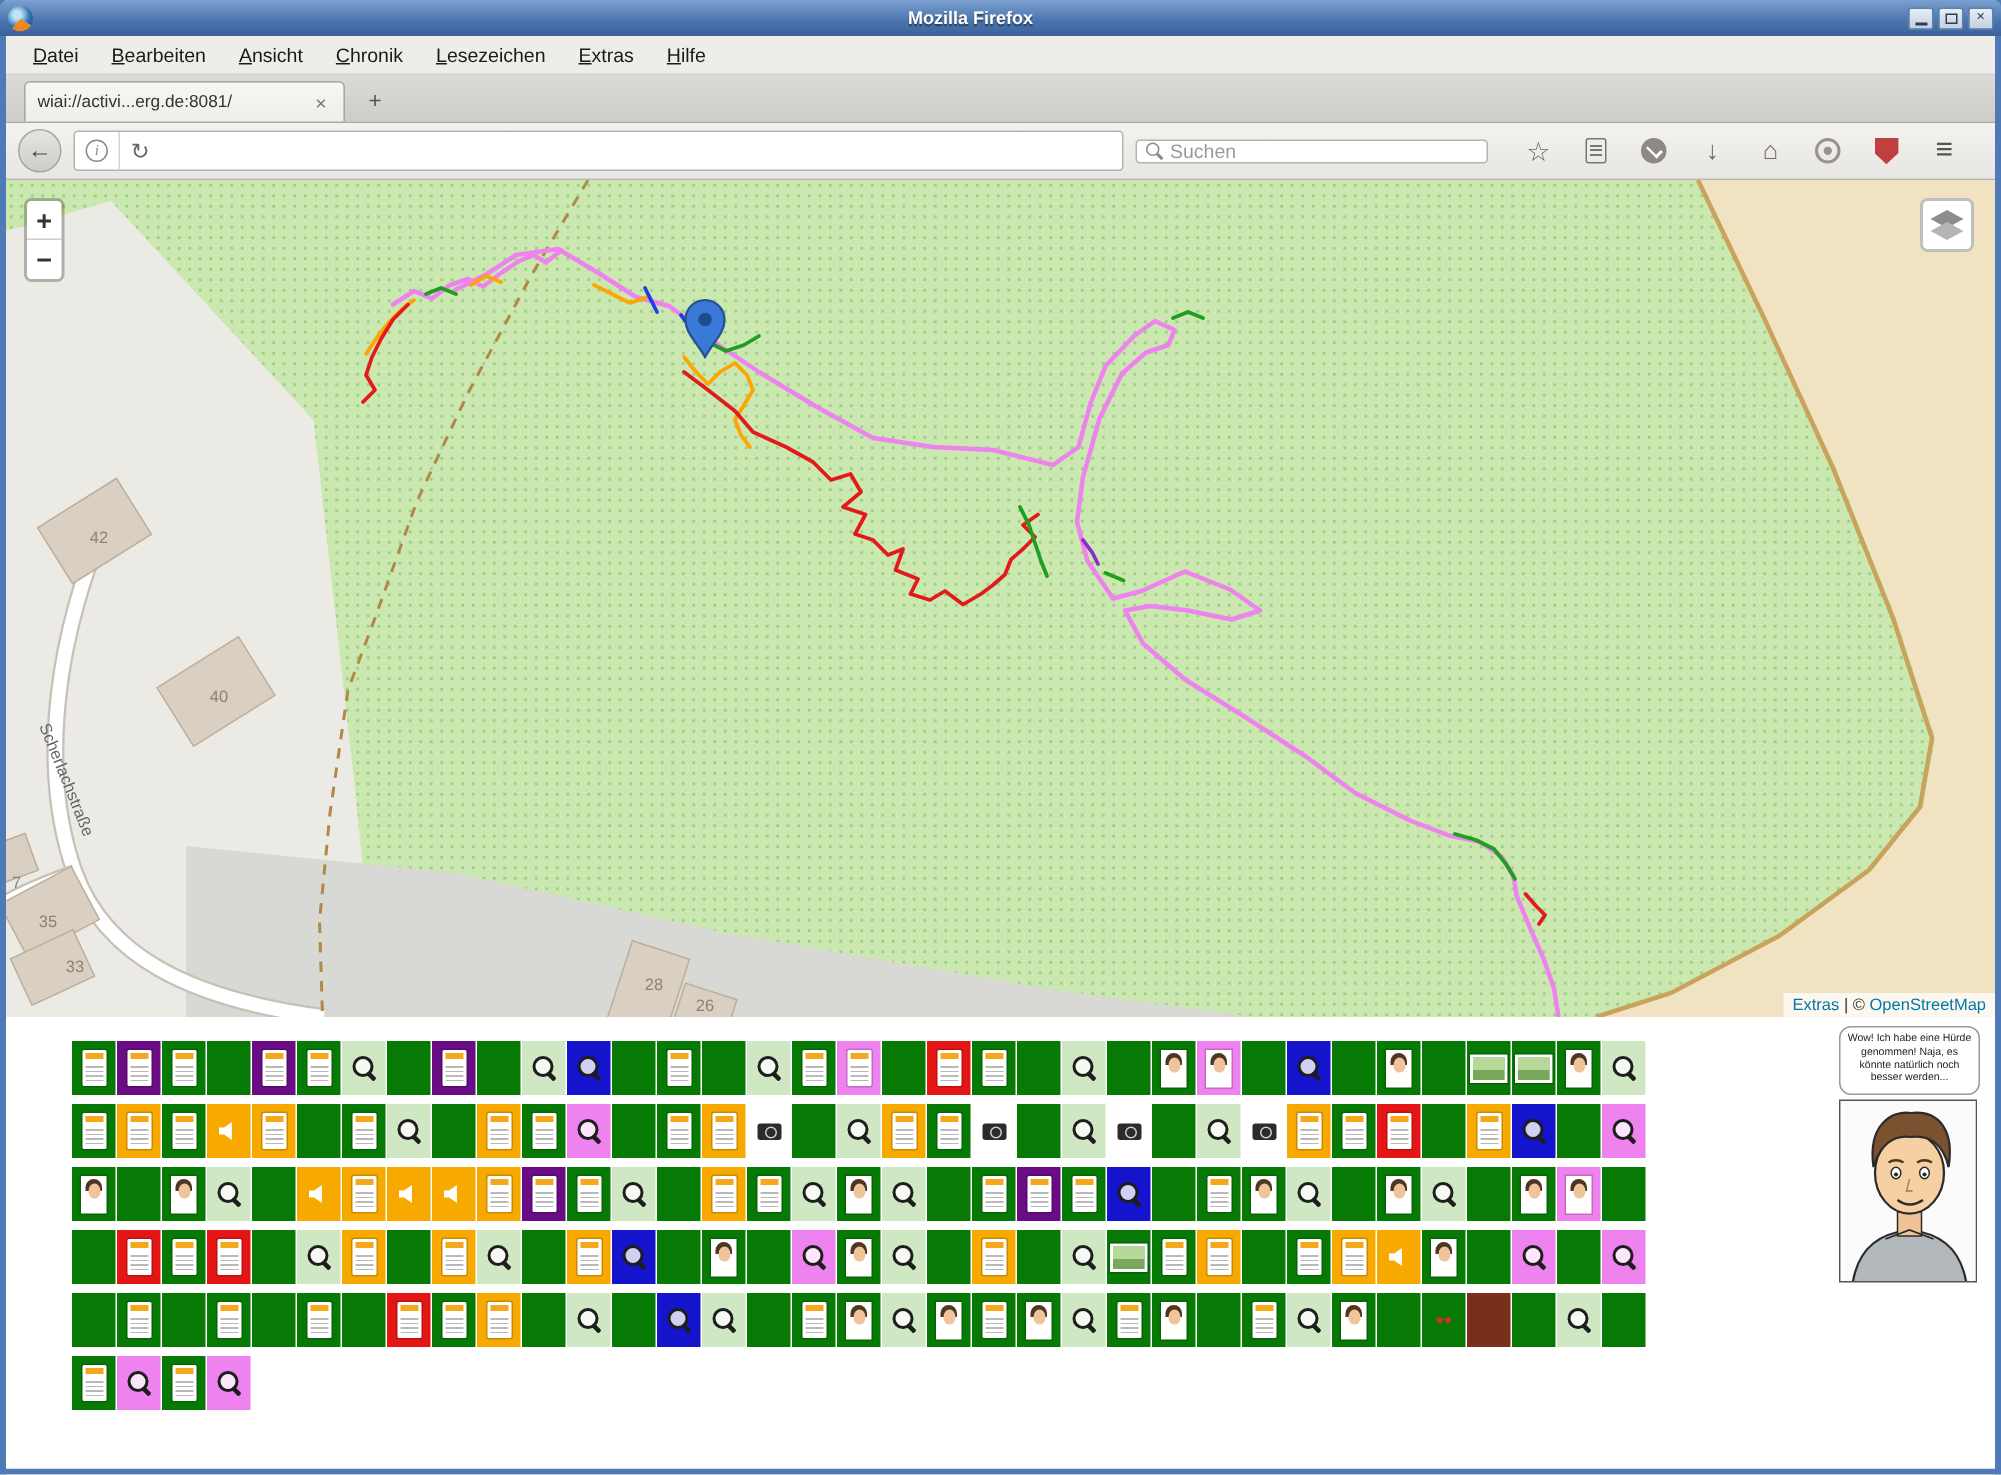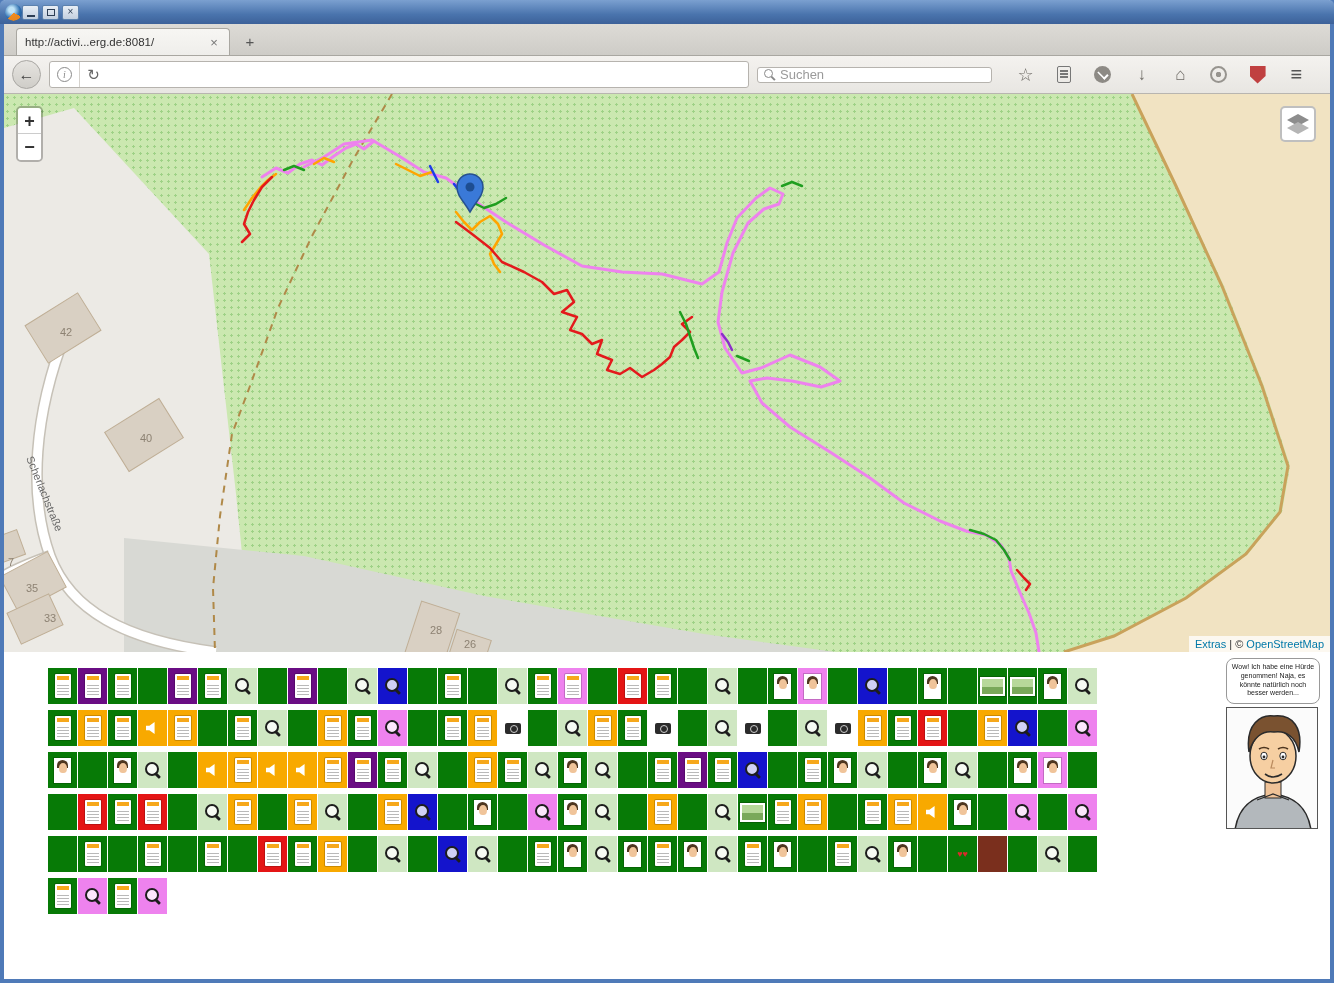--- a/index.html
+++ b/index.html
@@ -115,37 +115,47 @@
             text-align:center; color:#222; min-height:46px; }
   .portrait { margin-top:3px; border:1px solid #555; background:#fdfdfd; width:92px; height:122px; overflow:hidden; }
 </style>
 </head>
 <body>
 
 <div class="window">
 
   <div class="titlebar">
     <span class="ff-icon"></span>
+    <span class="title-text">Mozilla Firefox</span>
     <span class="win-buttons">
       <span class="win-btn">
           <span class="glyph-min"></span>
         </span>
       <span class="win-btn">
           <span class="glyph-max"></span>
         </span>
       <span class="win-btn">
           <span>×</span>
         </span>
     </span>
   </div>
 
+  <div class="menubar">
+    <span class="menu-item">Datei</span>
+    <span class="menu-item">Bearbeiten</span>
+    <span class="menu-item">Ansicht</span>
+    <span class="menu-item">Chronik</span>
+    <span class="menu-item">Lesezeichen</span>
+    <span class="menu-item">Extras</span>
+    <span class="menu-item">Hilfe</span>
+  </div>
 
   <div class="tabbar">
     <div class="tab">
-      <span class="tab-label">http://activi...erg.de:8081/</span>
+      <span class="tab-label">wiai://activi...erg.de:8081/</span>
       <span class="tab-close">×</span>
     </div>
     <div class="newtab">+</div>
   </div>
 
   <div class="navbar">
     <div class="nav-back">
         <span>←</span>
       </div>
     <div class="urlbar">

